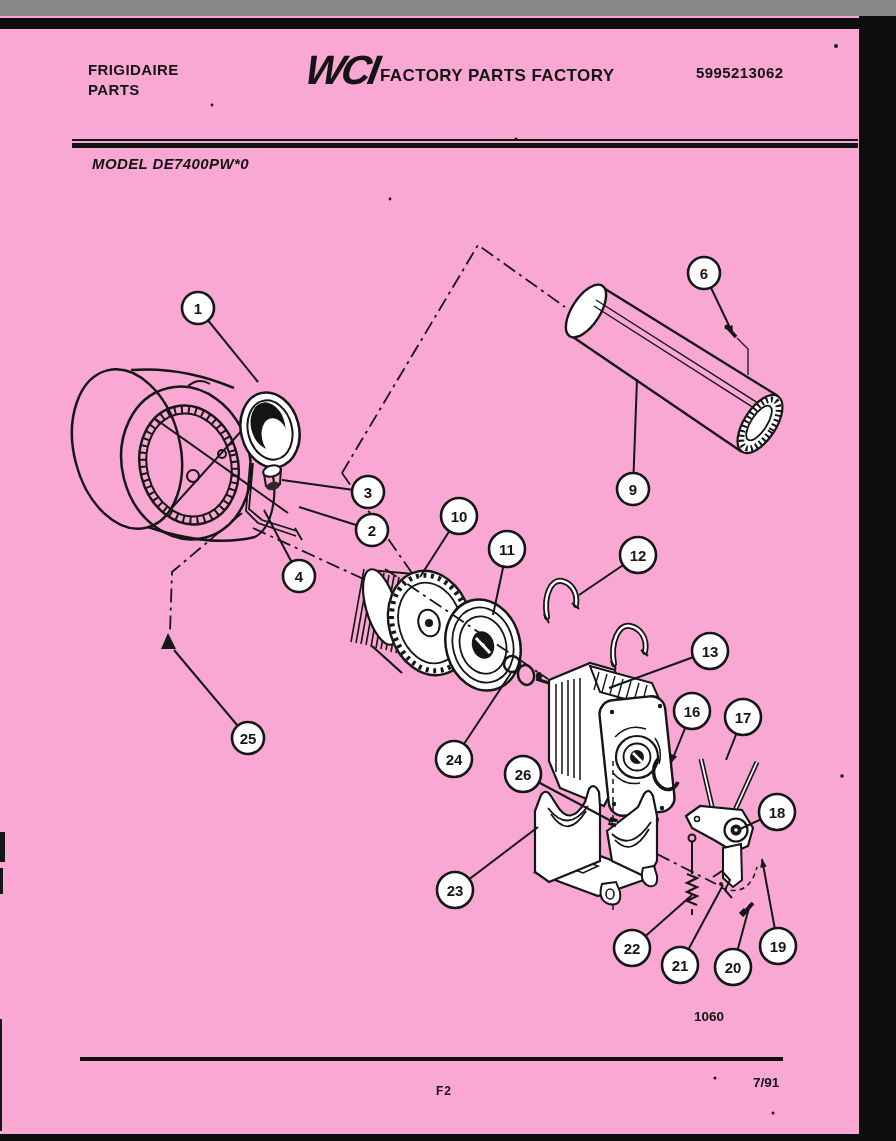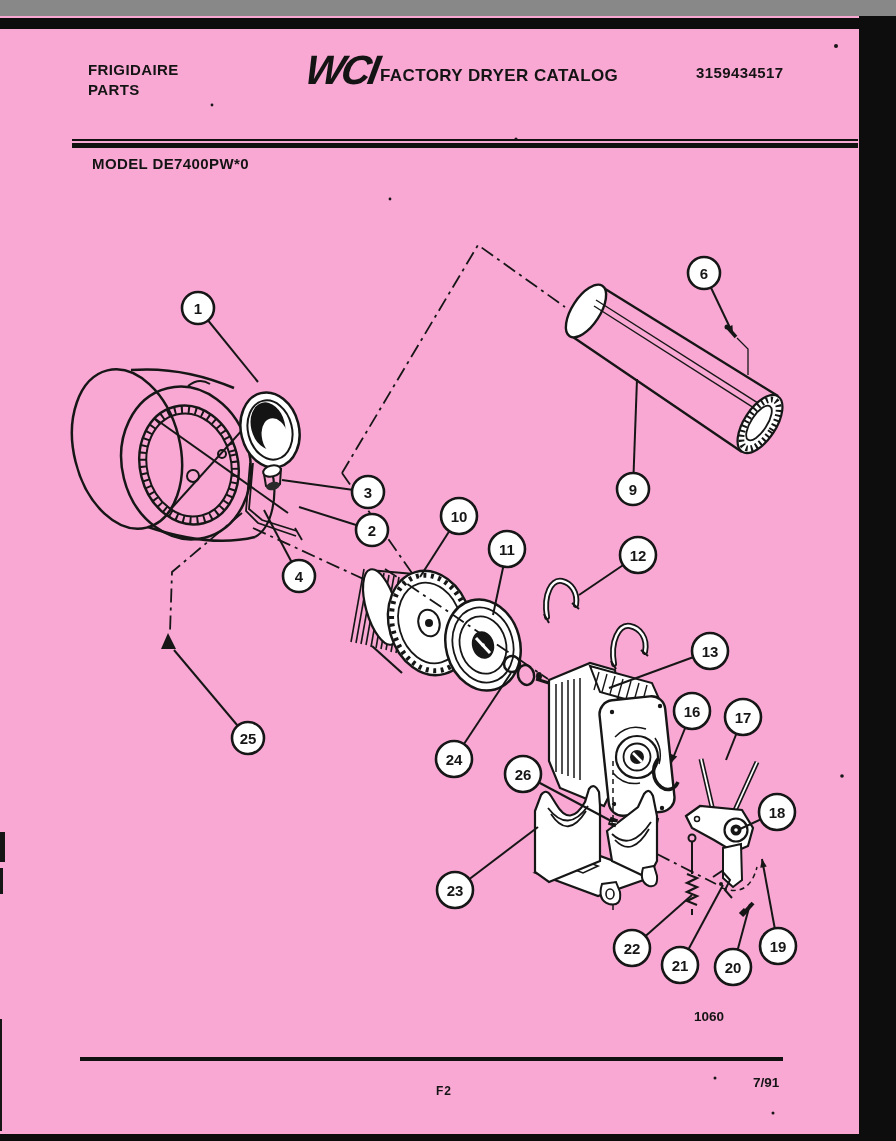--- a/index.html
+++ b/index.html
@@ -16,21 +16,21 @@
          letter-spacing:.4px;line-height:1.3;}
   .wci-logo{
     position:absolute;left:306px;top:34px;
     font-style:italic;font-weight:900;font-size:41px;letter-spacing:-3px;
     transform:skewX(-10deg);line-height:1;
   }
   .catalog-title{position:absolute;left:380px;top:50px;font-size:17px;font-weight:700;letter-spacing:.4px;}
   .pub-number{position:absolute;left:696px;top:48px;font-size:15px;font-weight:700;letter-spacing:.4px;}
   .rule-a{position:absolute;left:72px;top:123px;width:786px;height:2px;background:#111;}
   .rule-b{position:absolute;left:72px;top:127px;width:786px;height:5px;background:#111;}
-  .model-line{position:absolute;left:92px;top:139px;font-size:15px;font-weight:700;letter-spacing:.4px;}
+  .model-line{position:absolute;left:92px;top:139px;font-size:15px;font-weight:700;letter-spacing:.4px;font-style:italic;}
   .diagram-number{position:absolute;left:694px;top:993px;font-size:13.5px;font-weight:700;}
   .rule-bottom{position:absolute;left:80px;top:1041px;width:703px;height:4px;background:#111;}
   .page-code{position:absolute;left:436px;top:1068px;font-size:12px;font-weight:700;letter-spacing:1px;}
   .date-code{position:absolute;left:753px;top:1059px;font-size:13.5px;font-weight:700;}
   svg.diagram{position:absolute;left:0;top:0;}
   .ln{stroke:#161616;fill:none;}
   .dashdot{stroke:#161616;stroke-width:1.8;fill:none;stroke-dasharray:14 5 3 5;}
   .dashed{stroke:#161616;stroke-width:1.5;fill:none;stroke-dasharray:5 4;}
   .leader{stroke:#161616;stroke-width:2;}
   .callout-circle{fill:#fff;stroke:#161616;stroke-width:2.6;}
@@ -44,22 +44,22 @@
 
   <div class="bar top"></div>
   <div class="bar right"></div>
   <div class="bar bottom"></div>
 
   <div class="brand">
     <div>FRIGIDAIRE</div>
     <div>PARTS</div>
   </div>
   <div class="wci-logo">WCI</div>
-  <div class="catalog-title">FACTORY DRYER CATALOG</div>
-  <div class="pub-number">3159434517</div>
+  <div class="catalog-title">FACTORY PARTS FACTORY</div>
+  <div class="pub-number">5995213062</div>
 
   <div class="rule-a"></div>
   <div class="rule-b"></div>
 
   <div class="model-line">MODEL DE7400PW*0</div>
 
   <svg class="diagram" width="896" height="1141" viewBox="0 0 896 1141">
 
     <g>
       <polyline class="dashdot" points="342,457 478,229 565,291"></polyline>

